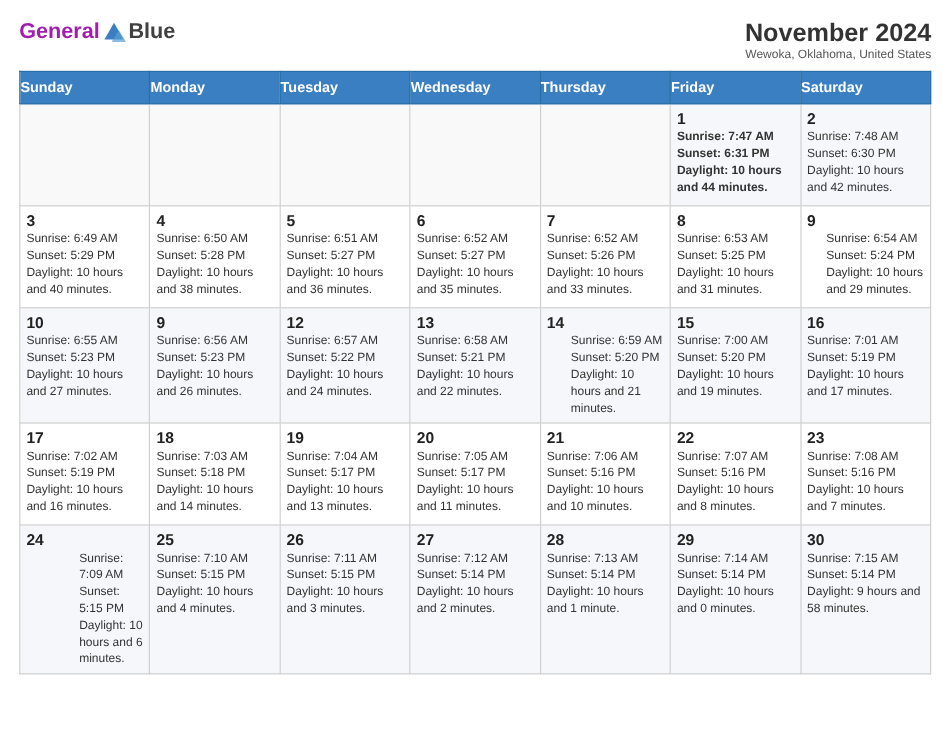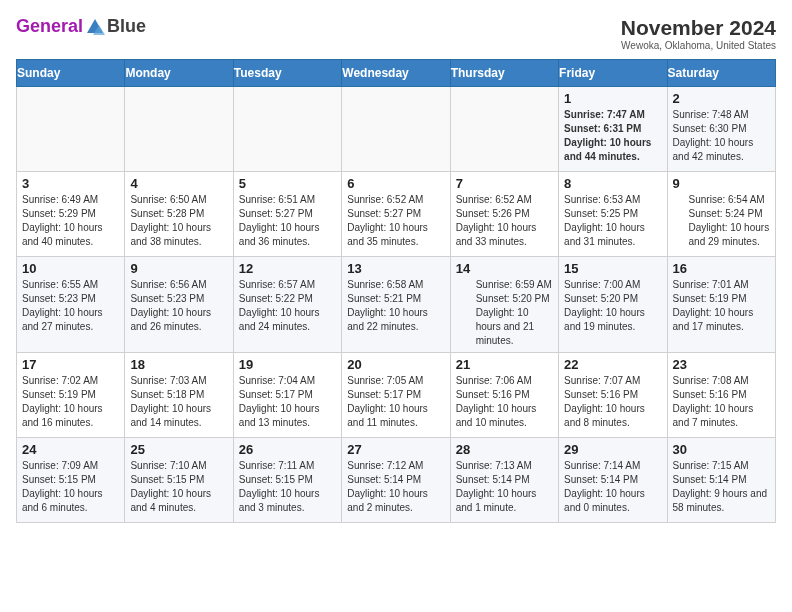--- a/index.html
+++ b/index.html
@@ -275,21 +275,21 @@
         <td>
           <span class="day-number">23</span>
           <div class="day-info" style="white-space: pre-line;">Sunrise: 7:08 AM
 Sunset: 5:16 PM
 Daylight: 10 hours and 7 minutes.</div>
         </td>
       </tr>
       <tr>
         <td>
           <span class="day-number">24</span>
-          <div class="day-info" style="white-space: pre-line;">Sunrise: 7:09 AM
+          <div class="day-info" style="white-space: pre-line; margin-left: 44px;">Sunrise: 7:09 AM
 Sunset: 5:15 PM
 Daylight: 10 hours and 6 minutes.</div>
         </td>
         <td>
           <span class="day-number">25</span>
           <div class="day-info" style="white-space: pre-line;">Sunrise: 7:10 AM
 Sunset: 5:15 PM
 Daylight: 10 hours and 4 minutes.</div>
         </td>
         <td>

